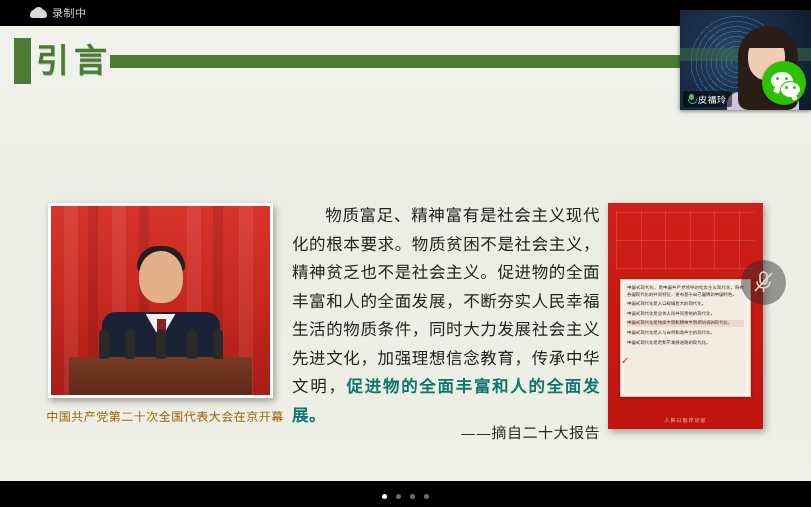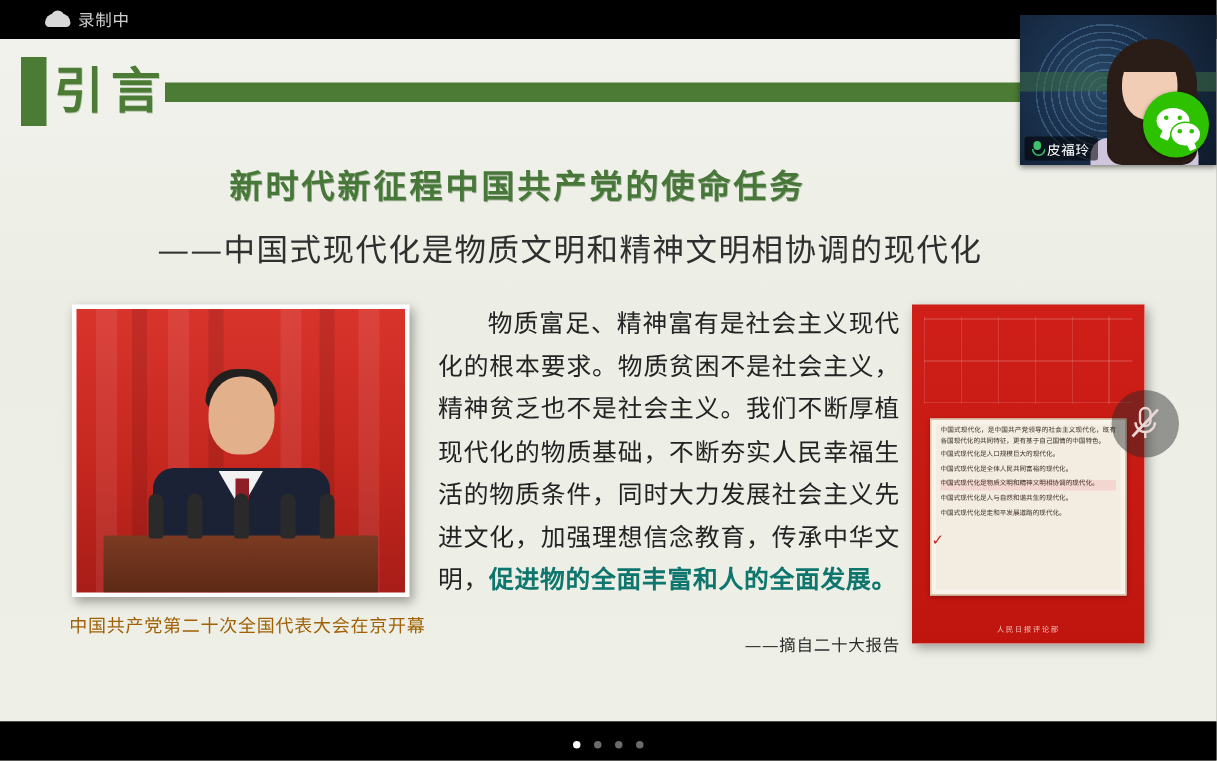--- a/index.html
+++ b/index.html
@@ -143,21 +143,21 @@
     position:absolute;left:292px;top:176px;width:308px;
     font-size:16.5px;line-height:28.5px;color:#232323;
     text-align:justify;letter-spacing:.5px;
     font-family:"DejaVu Serif","Liberation Serif",serif;
     z-index:3;
   }
   #body-text .indent{display:inline-block;width:2em;}
   #body-text .hl{color:#0f766e;font-weight:bold;}
   #quote-src{
     position:absolute;left:292px;top:395px;width:308px;text-align:right;
-    font-size:11px;color:#2b2b2b;letter-spacing:.5px;
+    font-size:15px;color:#2b2b2b;letter-spacing:.5px;
     font-family:"DejaVu Serif","Liberation Serif",serif;
     z-index:3;
   }
 
   
   #poster{
     position:absolute;left:608px;top:177px;width:155px;height:226px;
     background:linear-gradient(180deg,#cf1f18 0%,#c0150f 100%);
     box-shadow:2px 3px 7px rgba(0,0,0,.35);
     z-index:3;overflow:hidden;
@@ -315,22 +315,20 @@
 </div>
 
 <div id="stage">
 
   <div id="sec-head">
     <div id="sec-block"></div>
     <div id="sec-title">引言</div>
     <div id="sec-bar"></div>
   </div>
 
-  <div id="title-main">新时代新征程中国共产党的使命任务</div>
-  <div id="title-sub">——中国式现代化是物质文明和精神文明相协调的现代化</div>
 
   <div id="photo-wrap">
     <div id="photo">
       <span class="fold" style="left:6%"></span>
       <span class="foldd" style="left:17%"></span>
       <span class="fold" style="left:28%"></span>
       <span class="foldd" style="left:40%"></span>
       <span class="fold" style="left:62%"></span>
       <span class="foldd" style="left:74%"></span>
       <span class="fold" style="left:86%"></span>
@@ -343,21 +341,21 @@
       <span class="mic" style="left:22%"></span>
       <span class="mic" style="left:34%"></span>
       <span class="mic" style="left:48%"></span>
       <span class="mic" style="left:62%"></span>
       <span class="mic" style="left:74%"></span>
     </div>
   </div>
   <div id="photo-caption">中国共产党第二十次全国代表大会在京开幕</div>
 
   <div id="body-text">
-    <span class="indent"></span><span>物质富足、精神富有是社会主义现代化的根本要求。物质贫困不是社会主义，精神贫乏也不是社会主义。我们不断厚植现代化的物质基础，不断夯实人民幸福生活的物质条件，同时大力发展社会主义先进文化，加强理想信念教育，传承中华文明，</span><span class="hl">促进物的全面丰富和人的全面发展。</span>
+    <span class="indent"></span><span>物质富足、精神富有是社会主义现代化的根本要求。物质贫困不是社会主义，精神贫乏也不是社会主义。促进物的全面丰富和人的全面发展，不断夯实人民幸福生活的物质条件，同时大力发展社会主义先进文化，加强理想信念教育，传承中华文明，</span><span class="hl">促进物的全面丰富和人的全面发展。</span>
   </div>
   <div id="quote-src">——摘自二十大报告</div>
 
   <div id="poster">
     <div id="poster-grid"></div>
     <div id="poster-card">
       <p class="p"><span>中国式现代化，是中国共产党领导的社会主义现代化，既有各国现代化的共同特征，更有基于自己国情的中国特色。</span></p>
       <p class="p"><span>中国式现代化是人口规模巨大的现代化。</span></p>
       <p class="p"><span>中国式现代化是全体人民共同富裕的现代化。</span></p>
       <p class="p hi"><span>中国式现代化是物质文明和精神文明相协调的现代化。</span></p>

